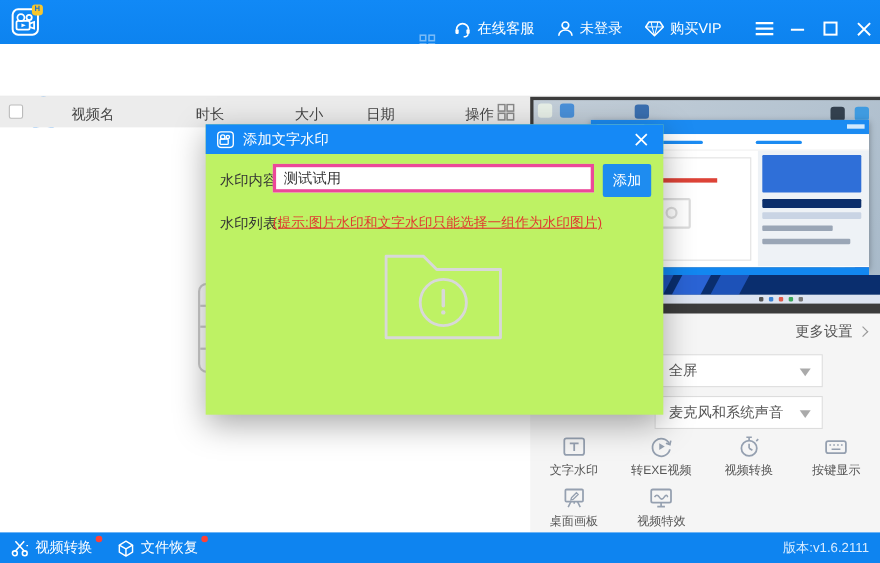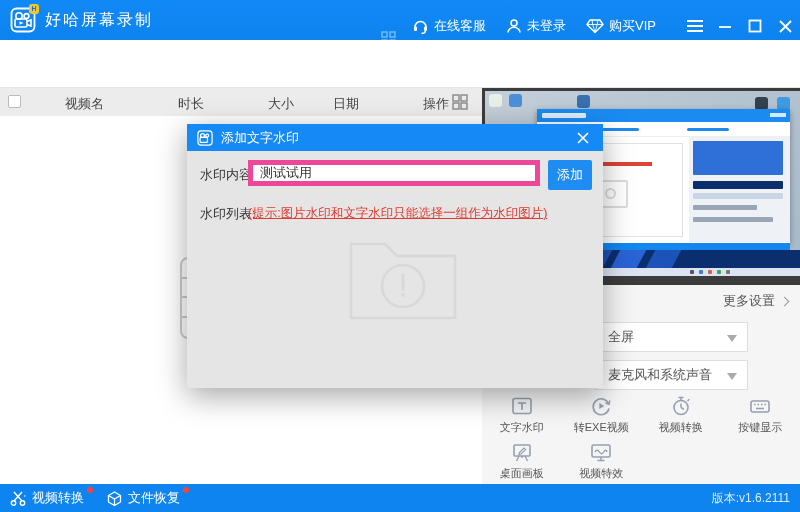--- a/index.html
+++ b/index.html
@@ -76,26 +76,26 @@
   .dd .caret{position:absolute;right:10px;top:12px;width:0;height:0;border-left:5.5px solid transparent;
              border-right:5.5px solid transparent;border-top:7px solid #aaa;}
   .dd1{top:234px;} .dd2{top:272px;}
 
   .features{position:absolute;left:0;top:304px;width:318px;height:92px;display:grid;
             grid-template-columns:repeat(4,1fr);grid-template-rows:1fr 1fr;}
   .feat{display:flex;flex-direction:column;align-items:center;justify-content:center;gap:3px;}
   .feat .lbl{font-size:11px;color:#555;}
 
   
-  .dialog{position:absolute;left:187px;top:124px;width:416px;height:264px;background:#e5e5e5;
+  .dialog{position:absolute;left:187px;top:113px;width:416px;height:264px;background:#bef264;
           box-shadow:0 8px 28px rgba(0,0,0,.35);z-index:10;}
   .d-head{height:27px;background:#1589f6;color:#fff;display:flex;align-items:center;padding:0 10px;font-size:13px;gap:8px;}
   .d-close{margin-left:auto;width:20px;height:20px;display:flex;align-items:center;justify-content:center;}
   .d-label{position:absolute;left:13px;font-size:13px;color:#333;}
-  .d-input{position:absolute;left:61px;top:36px;width:292px;height:26px;border:5px solid #ec4899;background:#fff;
+  .d-input{position:absolute;left:61px;top:36px;width:292px;height:26px;border:3px solid #ec4899;background:#fff;
            font-size:13px;color:#333;padding:0 7px;font-family:"Liberation Sans",sans-serif;}
   .d-add{position:absolute;left:361px;top:36px;width:44px;height:30px;background:#1e8cf0;color:#fff;border:none;
          font-size:13px;border-radius:2px;font-family:"Liberation Sans",sans-serif;}
   .d-hint{position:absolute;left:61px;top:81px;font-size:12.5px;color:#e03b30;text-decoration:underline;}
   .d-empty{position:absolute;left:160px;top:104px;}
 
   svg{display:block;}
   .footer{position:absolute;left:0;bottom:0;width:800px;height:28px;background:#0e84f0;color:#fff;
           display:flex;align-items:center;padding:0 10px;font-size:13px;}
   .f-item{display:flex;align-items:center;gap:5px;margin-right:22px;position:relative;}
@@ -112,21 +112,20 @@
       <svg width="26" height="26" viewBox="0 0 26 26">
         <rect x="1.5" y="1.5" width="23" height="23" rx="5" fill="none" stroke="#fff" stroke-width="1.8"></rect>
         <circle cx="9" cy="9" r="3.2" fill="none" stroke="#fff" stroke-width="1.6"></circle>
         <circle cx="16.5" cy="9" r="2.4" fill="none" stroke="#fff" stroke-width="1.6"></circle>
         <rect x="5" y="12" width="12" height="8" rx="1.5" fill="none" stroke="#fff" stroke-width="1.6"></rect>
         <path d="M9.5 14.3 L13.5 16 L9.5 17.7 Z" fill="#fff"></path>
         <path d="M17 14.5 L21 13 V19 L17 17.5" fill="none" stroke="#fff" stroke-width="1.6"></path>
       </svg>
       <span class="badge">H</span>
     </span>
-    <span class="app-title">好哈屏幕录制</span>
 
     <div class="tb-right">
       <span class="qr">
         <svg width="15" height="15" viewBox="0 0 15 15">
           <rect x="1" y="1" width="5" height="5" fill="none" stroke="#fff" stroke-width="1.4"></rect>
           <rect x="9" y="1" width="5" height="5" fill="none" stroke="#fff" stroke-width="1.4"></rect>
           <rect x="1" y="9" width="5" height="5" fill="none" stroke="#fff" stroke-width="1.4"></rect>
           <rect x="9" y="9" width="5" height="5" fill="none" stroke="#fff" stroke-width="1.4"></rect>
         </svg>
       </span>

